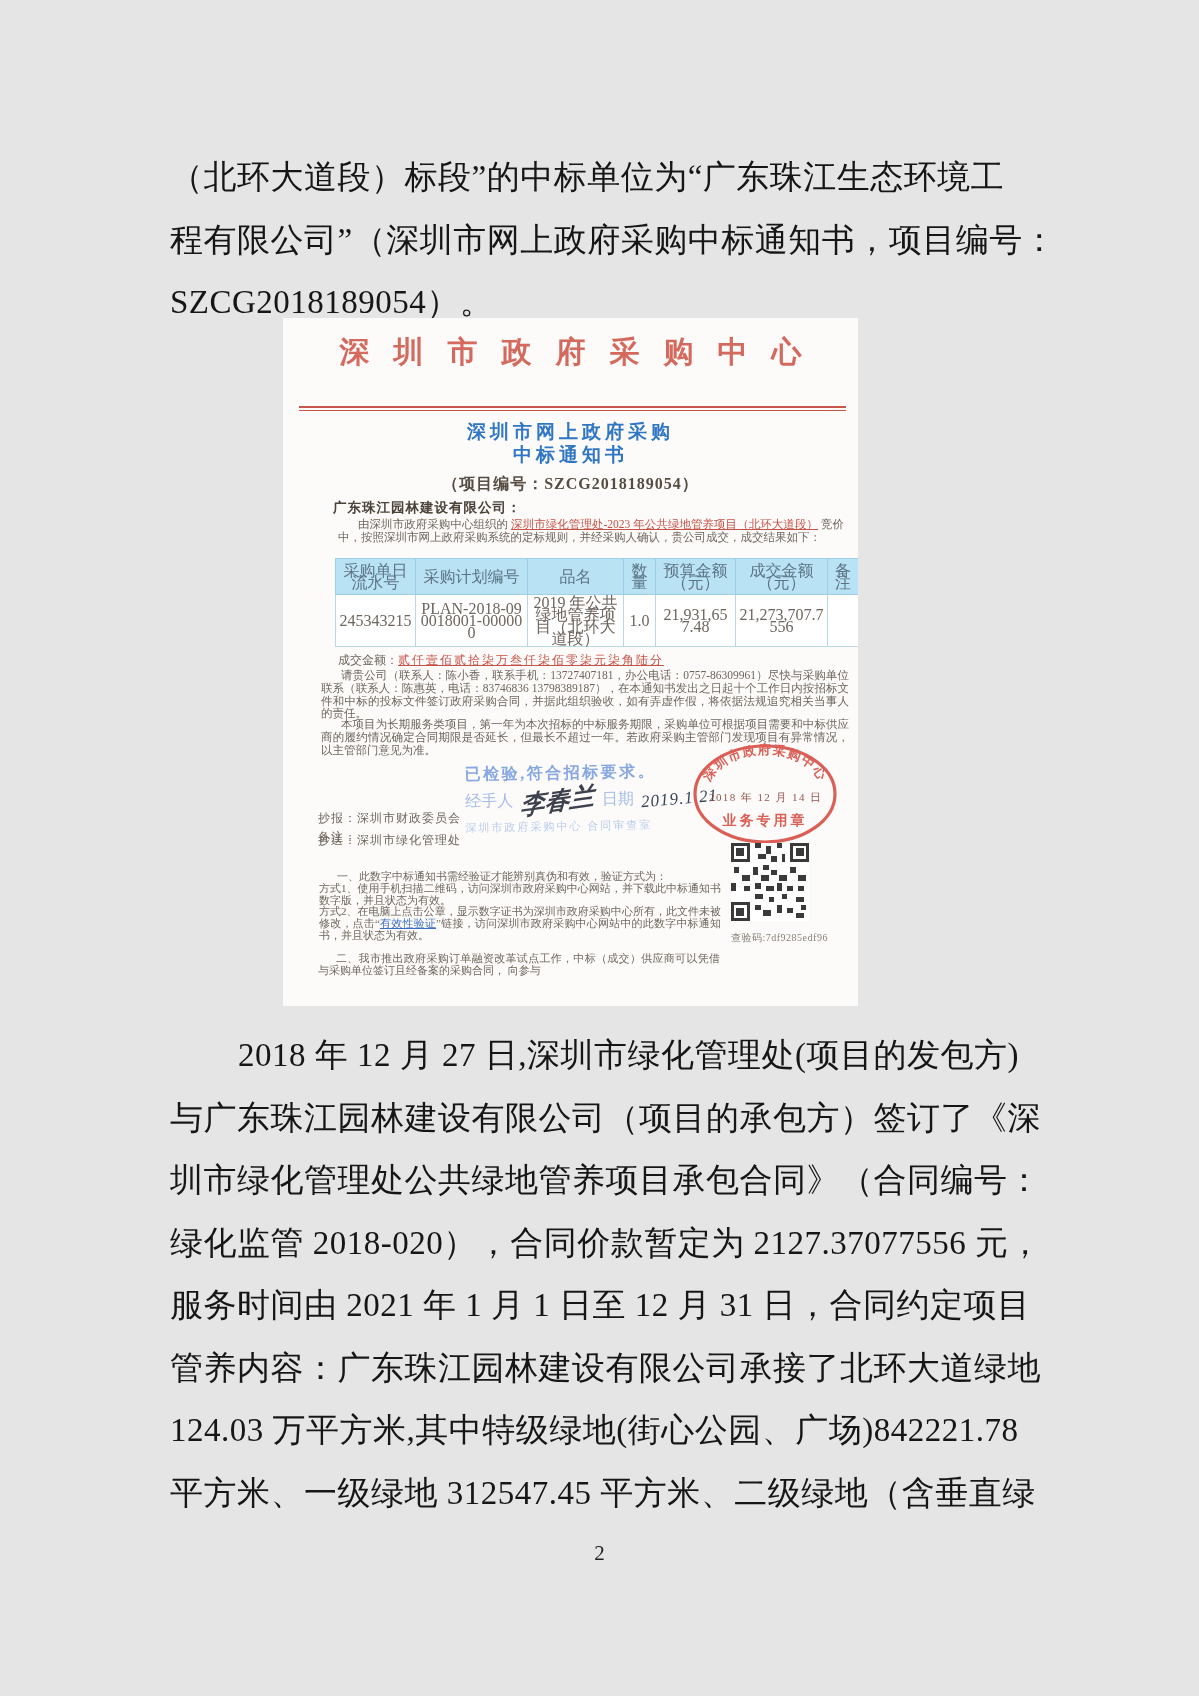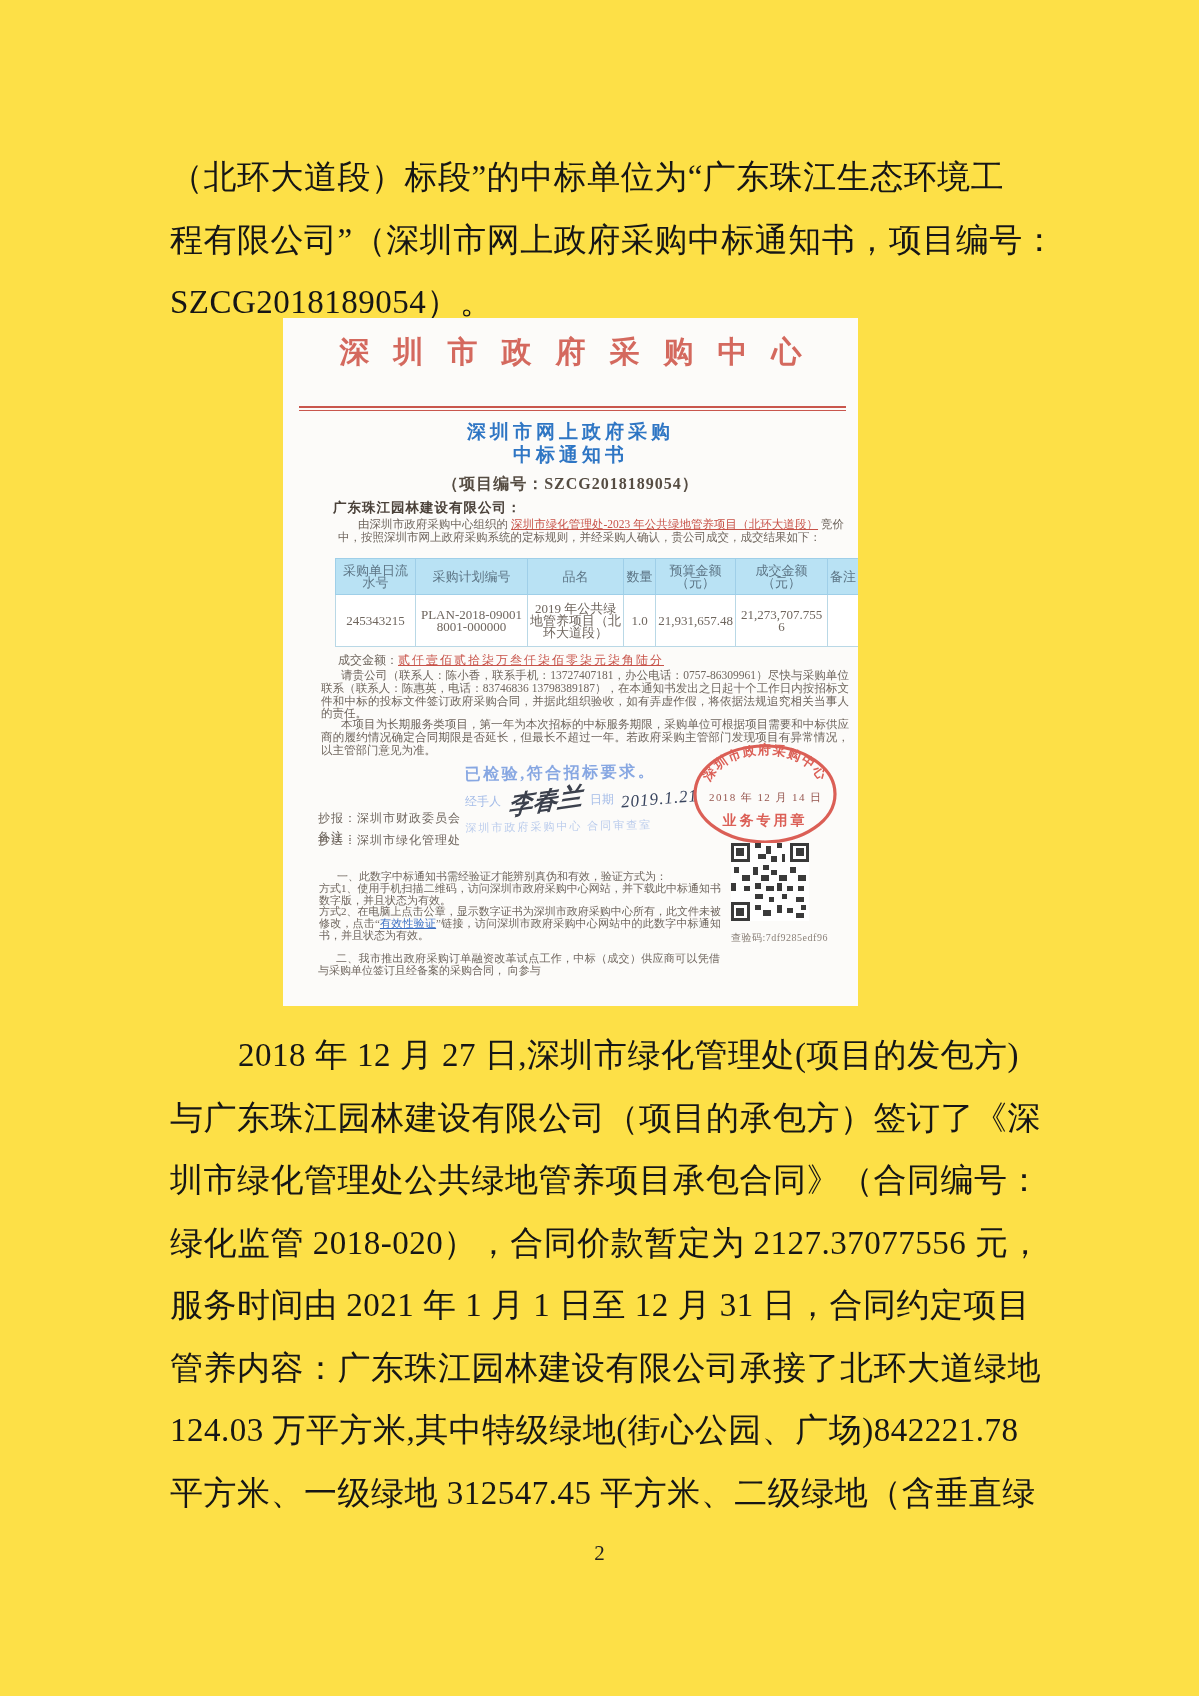--- a/index.html
+++ b/index.html
@@ -1,16 +1,16 @@
 <!DOCTYPE html>
 <html><head>
 <meta charset="utf-8">
 <style>
   html,body{margin:0;padding:0;background:#ffffff;}
-  .page{position:relative;width:1199px;height:1696px;background:#fde047;overflow:hidden;
+  .page{position:relative;width:1199px;height:1696px;background:#e5e5e5;overflow:hidden;
         font-family:"Liberation Serif","DejaVu Serif",serif;}
 
   
   .doc-block{position:absolute;left:170px;width:868px;}
   .doc-line{font-size:33px;line-height:62.5px;color:#161616;white-space:nowrap;letter-spacing:0.5px;}
   .doc-line.indent{padding-left:68px;}
   .page-num{position:absolute;left:0;right:0;top:1541px;text-align:center;
             font-size:21px;color:#222;}
 
   
@@ -28,38 +28,38 @@
   .ntitle2{top:124px;}
   .projno{top:156px;left:0;right:0;text-align:center;font-size:16px;font-weight:bold;
           color:#554c42;letter-spacing:1px;}
   .addressee{top:181px;left:50px;font-size:13.5px;font-weight:bold;color:#4a4139;letter-spacing:1px;}
   .scan-intro{top:200px;left:55px;width:506px;font-size:11.5px;line-height:13px;
               text-align:justify;text-indent:20px;}
   .red-link{color:#c75248;text-decoration:underline;}
   .blue-link{color:#3b6fc4;text-decoration:underline;}
 
   table.results{position:absolute;top:240px;left:52px;width:523px;border-collapse:collapse;
-                font-size:13px;table-layout:fixed;}
+                font-size:16px;table-layout:fixed;}
   table.results th{background:#b9e2f4;color:#5c7484;font-weight:normal;
                    border:1px solid #9fcfe8;padding:1px;height:36px;line-height:12px;}
   table.results td{background:#fff;border:1px solid #b9d8e6;color:#6e655d;text-align:center;
                    height:52px;padding:1px 2px;line-height:12px;word-break:break-all;}
   td.red-amt{color:#c94b42;}
 
   .amount-line{top:334px;left:55px;font-size:12px;white-space:nowrap;}
   .caps{color:#c75248;text-decoration:underline;letter-spacing:2px;}
   .scan-para{left:38px;width:528px;font-size:11.5px;line-height:12.8px;
              text-align:justify;text-indent:20px;}
   .p1{top:351px;}
   .p2{top:400px;}
 
   .check-stamp{left:182px;top:444px;width:300px;transform:rotate(-1deg);}
   .cs1{font-size:16px;font-weight:bold;color:#6b93dd;opacity:.8;letter-spacing:2.5px;white-space:nowrap;}
   .cs2{margin-top:0px;display:flex;align-items:center;gap:7px;}
-  .cs-label{font-size:12px;color:#6b93dd;opacity:.6;text-align:center;}
+  .cs-label{font-size:16px;color:#6b93dd;opacity:.6;text-align:center;}
   .sig{font-size:25px;color:#3c414d;font-style:italic;font-weight:bold;
        transform:rotate(-7deg) skewX(-12deg);display:inline-block;}
   .hand-date{font-size:17px;color:#39455f;font-style:italic;
              transform:rotate(-4deg);display:inline-block;letter-spacing:1px;}
   .cs3{margin-top:2px;font-size:11px;color:#6b93dd;opacity:.45;letter-spacing:2px;white-space:nowrap;}
 
   .seal{left:406px;top:421px;width:152px;height:110px;opacity:.93;}
 
   .cc-line{left:35px;font-size:12px;letter-spacing:1px;}
   .cc1{top:492px;} .cc2{top:514px;} .rk-label{top:511px;}

